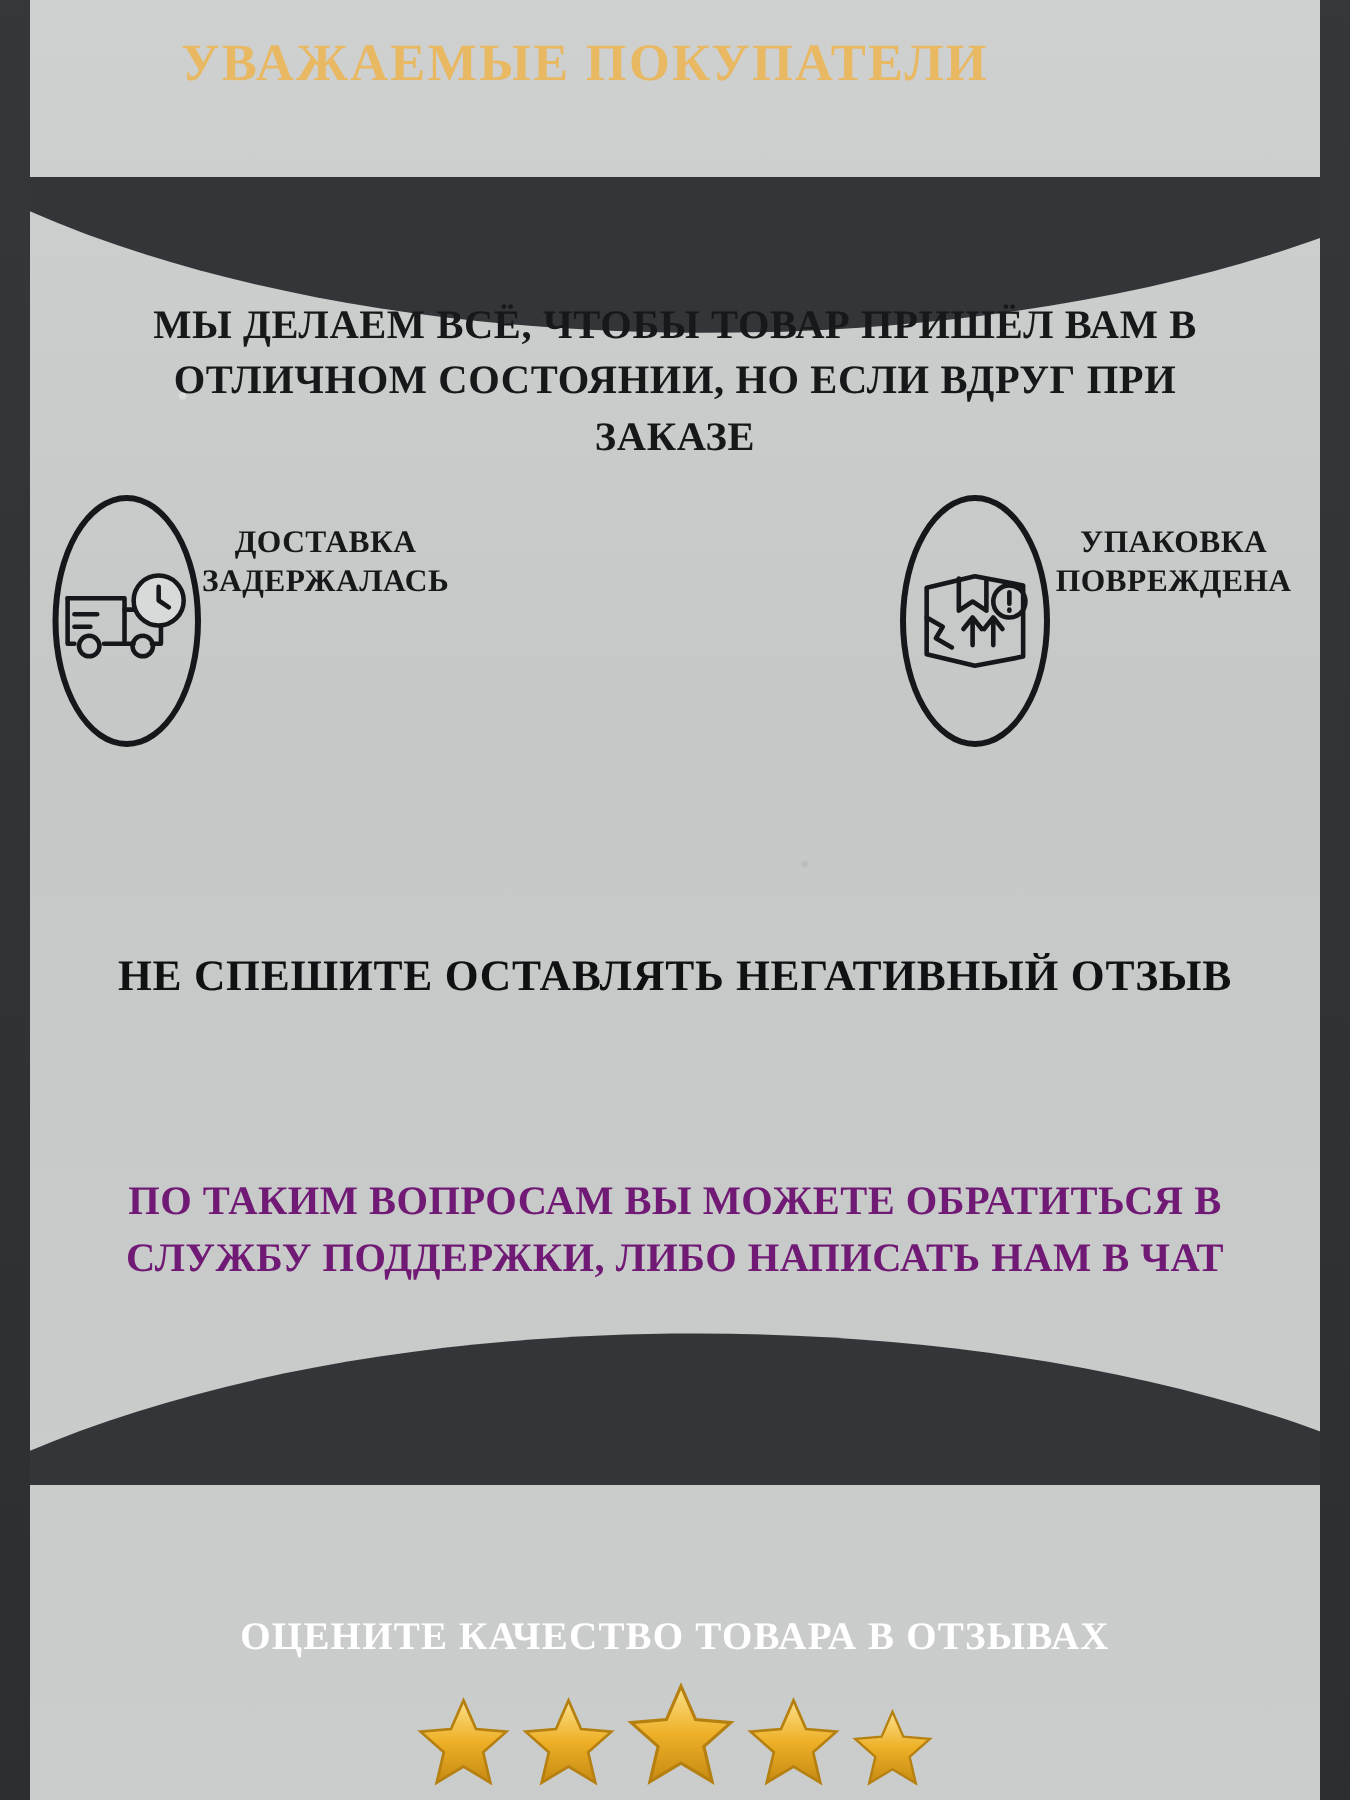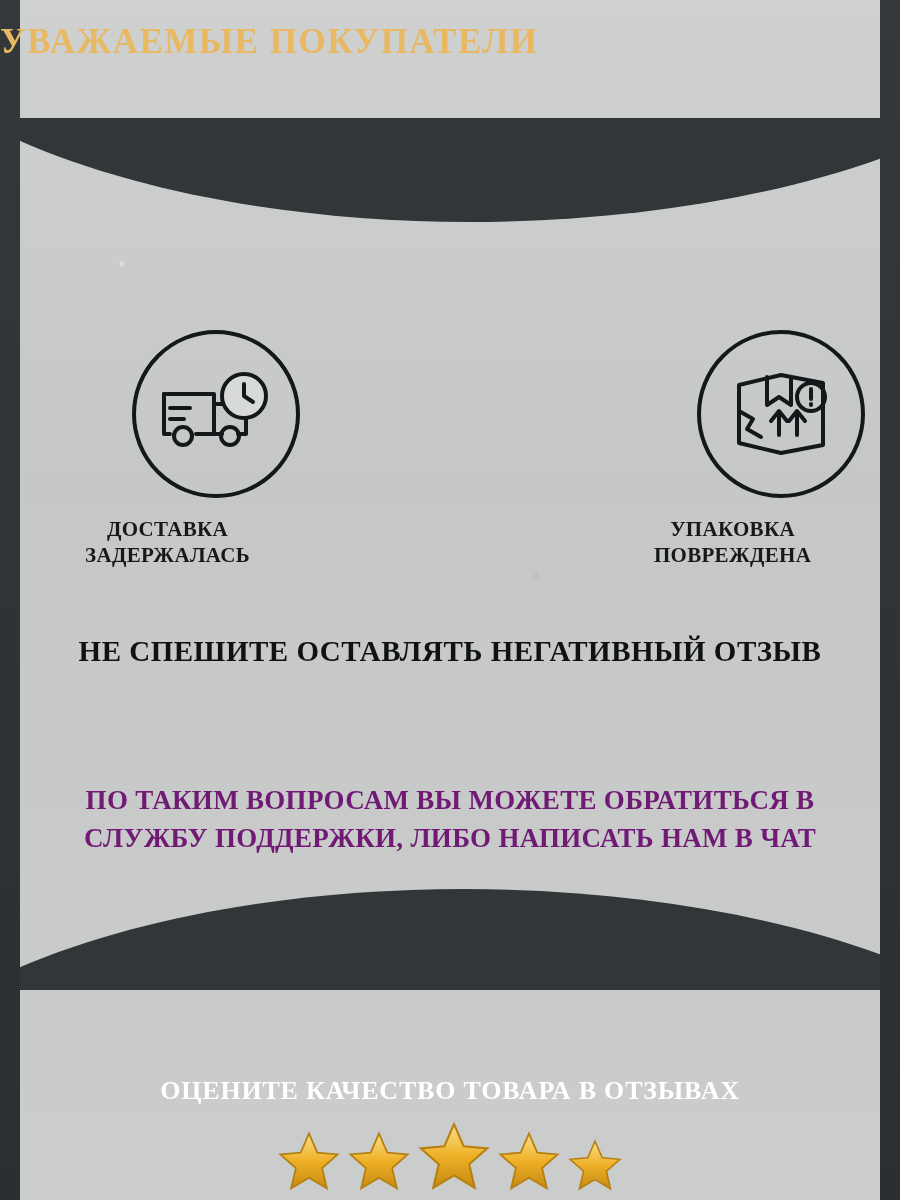--- a/index.html
+++ b/index.html
@@ -93,21 +93,21 @@
     left: 0; top: 0;
     width: 900px;
     height: 1200px;
   }
 
   .header-title {
     position: absolute;
     top: 22px;
     left: 0;
     width: 780px;
-    text-align: left;
+    text-align: center;
     font-size: 35px;
     font-weight: bold;
     letter-spacing: 1.5px;
     color: #e8b863;
     text-transform: uppercase;
   }
   .header-sub {
     position: absolute;
     top: 74px;
     left: 150px;
@@ -139,22 +139,22 @@
     position: absolute;
     top: 330px;
     left: 35px;
     width: 830px;
     display: flex;
     justify-content: space-between;
   }
   .icon-col {
     width: 265px;
     display: flex;
-    flex-direction: column;
-    align-items: flex-end;
+    flex-direction: row;
+    align-items: flex-start;
   }
   .icon-circle {
     width: 160px;
     height: 160px;
     border: 4px solid #15181a;
     border-radius: 50%;
     display: flex;
     align-items: center;
     justify-content: center;
     overflow: hidden;
@@ -243,20 +243,21 @@
       <path d="M0,130 L864,130 L864,95 C620,5 240,5 0,108 Z" fill="#323638"></path>
     </svg>
     <div class="rail-left"></div>
     <div class="rail-right"></div>
   </div>
 
   <div class="content">
 
     <div class="header-title">УВАЖАЕМЫЕ ПОКУПАТЕЛИ</div>
 
+    <div class="intro">МЫ ДЕЛАЕМ ВСЁ, ЧТОБЫ ТОВАР ПРИШЁЛ ВАМ В ОТЛИЧНОМ СОСТОЯНИИ, НО ЕСЛИ ВДРУГ ПРИ ЗАКАЗЕ</div>
 
     <div class="icon-row">
 
       <div class="icon-col">
         <div class="icon-circle">
           <svg width="120" height="100" viewBox="0 0 120 100" fill="none" stroke="#15181a" stroke-width="4" stroke-linecap="round" stroke-linejoin="round">
             <path d="M8,30 L8,70 L14,70"></path>
             <path d="M8,30 L58,30 L58,70 L40,70"></path>
             <path d="M58,40 L78,40 L90,54 L90,70 L82,70"></path>
             <path d="M58,70 L66,70"></path>

